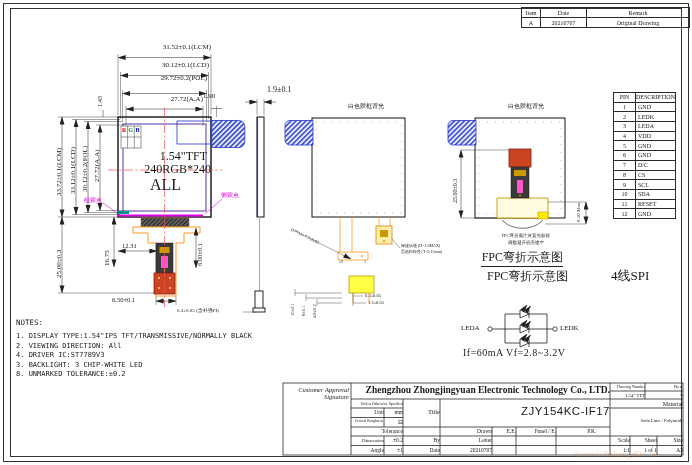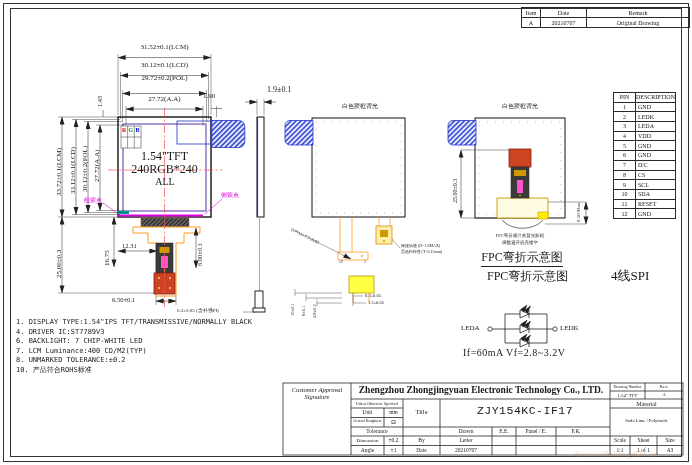--- a/index.html
+++ b/index.html
@@ -1,20 +1,20 @@
 <!DOCTYPE html>
 <html><head>
 <meta charset="utf-8">
 <style>
   html,body{margin:0;padding:0;background:#fff;}
   .canvas{position:relative;width:692px;height:465px;background:#ffffff;overflow:hidden;
     font-family:"Liberation Serif","DejaVu Serif",serif;color:#1a1a1a;}
   svg.lines{position:absolute;left:0;top:0;}
   .lb{position:absolute;white-space:nowrap;font-size:7px;line-height:1.05;color:#1a1a1a;}
-  .ctr{text-align:center;}
+  .ctr{text-align:right;}
   .rot{transform:rotate(-90deg);transform-origin:0 0;}
   .mono{font-family:"DejaVu Sans Mono","Liberation Mono",monospace;}
   .mag{color:#e000e0;}
   .it{font-style:italic;}
   .b{font-weight:bold;}
   .wrap{white-space:normal;line-height:1.15;}
   table.grid{border-collapse:collapse;position:absolute;table-layout:fixed;}
   .grid td,.grid th{border:1px solid #2a2a2a;padding:0;text-align:center;font-weight:normal;
     font-size:6px;line-height:1;overflow:hidden;}
   #pin-table td.desc{text-align:left;padding-left:2px;}
@@ -333,21 +333,21 @@
   <div class="lb rot" style="left:104px;top:266px;">16.75</div>
   <div class="lb" style="left:122px;top:243px;font-size:6.5px;">12.31</div>
   <div class="lb rot" style="left:197px;top:266px;font-size:6.5px;">6.00±0.1</div>
   <div class="lb" style="left:112px;top:297px;font-size:6.5px;">6.50±0.1</div>
 
   <div class="lb" style="left:122px;top:127px;font-size:6px;font-weight:bold;letter-spacing:2.2px;">
     <span style="color:#dd0000">R</span><span style="color:#009900">G</span><span style="color:#0000dd">B</span>
   </div>
   <div class="lb ctr" style="left:122px;top:150px;width:85px;font-size:12px;">1.54"TFT</div>
   <div class="lb ctr" style="left:118px;top:163px;width:93px;font-size:12px;">240RGB*240</div>
-  <div class="lb ctr" style="left:150px;top:177px;width:30px;font-size:10px;">ALL</div>
+  <div class="lb ctr" style="left:150px;top:177px;width:30px;font-size:16px;">ALL</div>
 
   <div class="lb mag" style="left:84px;top:197px;font-size:6px;">组紫点</div>
   <div class="lb mag" style="left:221px;top:192px;font-size:6px;">侧紫点</div>
   <div class="lb" style="left:177px;top:308px;font-size:5px;">0.3±0.05 (含补强PI)</div>
 
   <div class="lb" style="left:267px;top:86px;font-size:8px;">1.9±0.1</div>
 
   <div class="lb ctr" style="left:336px;top:103px;width:48px;font-size:6px;">白色胶框背光</div>
   <div class="lb" style="left:292px;top:228px;font-size:4.5px;transform:rotate(26deg);transform-origin:0 0;">0.7*11=7.7±0.05</div>
   <div class="lb" style="left:339px;top:260px;font-size:4px;">12</div>
@@ -368,43 +368,43 @@
   <div class="lb ctr" style="left:481px;top:251px;width:82px;font-size:12px;border-bottom:1px solid #222;padding-bottom:2px;">FPC弯折示意图</div>
   <div class="lb ctr" style="left:487px;top:270px;width:70px;font-size:12px;">FPC弯折示意图</div>
 
   <div class="lb" style="left:611px;top:269px;font-size:13px;">4线SPI</div>
 
   <div class="lb" style="left:461px;top:325px;">LEDA</div>
   <div class="lb" style="left:560px;top:325px;">LEDK</div>
   <div class="lb" style="left:463px;top:348px;font-size:10px;letter-spacing:.5px;">If=60mA  Vf=2.8~3.2V</div>
 
   <div class="mono" style="position:absolute;left:16px;top:318px;">
+    <div id="notes-title">NOTES:</div>
     <div>
         <div class="note-line">1. DISPLAY TYPE:1.54"IPS TFT/TRANSMISSIVE/NORMALLY BLACK</div>
+        <div class="note-line">2. VIEWING DIRECTION: All</div>
         <div class="note-line">4. DRIVER IC:ST7789V3</div>
-        <div class="note-line">6. BACKLIGHT: 7 CHIP-WHITE LED</div>
-        <div class="note-line">7. LCM Luminance:400 CD/M2(TYP)</div>
+        <div class="note-line">3. BACKLIGHT: 3 CHIP-WHITE LED</div>
         <div class="note-line">8. UNMARKED TOLERANCE:±0.2</div>
-        <div class="note-line">10. 产品符合ROHS标准</div>
       </div>
   </div>
 
   <div class="lb ctr it wrap" style="left:285px;top:386px;width:64px;font-size:6.5px;">Customer Approval Signature</div>
   <div class="lb ctr b" style="left:352px;top:386px;width:258px;font-size:9.5px;">Zhengzhou Zhongjingyuan Electronic Technology Co., LTD.</div>
   <div class="lb ctr" style="left:610px;top:384.5px;width:35px;font-size:4px;">Drawing Number</div>
   <div class="lb ctr" style="left:610px;top:392.5px;width:35px;font-size:4.8px;">1.54" TFT</div>
   <div class="lb ctr" style="left:645px;top:384px;width:38px;font-size:5px;">Rev.</div>
   <div class="lb ctr" style="left:645px;top:392px;width:38px;font-size:5px;">A</div>
   <div class="lb ctr" style="left:351px;top:401.5px;width:52px;font-size:3.8px;">Unless Otherwise Specified</div>
   <div class="lb ctr" style="left:351px;top:410px;width:33px;font-size:5.5px;">Unit</div>
   <div class="lb ctr" style="left:384px;top:410px;width:19px;font-size:5.5px;">mm</div>
   <div class="lb ctr wrap" style="left:352px;top:418.5px;width:31px;font-size:3.6px;">General Roughness</div>
   <div class="lb ctr" style="left:384px;top:419px;width:19px;font-size:6px;">⊟</div>
   <div class="lb ctr" style="left:403px;top:409px;width:37px;font-size:6.5px;">Title</div>
-  <div class="lb ctr" style="left:440px;top:405px;width:170px;font-size:11.5px;letter-spacing:.5px;font-family:Liberation Mono, monospace;">ZJY154KC-IF17</div>
+  <div class="lb ctr" style="left:440px;top:405px;width:170px;font-size:11.5px;letter-spacing:.5px;font-family:Liberation Sans, sans-serif;">ZJY154KC-IF17</div>
   <div class="lb ctr" style="left:351px;top:428.5px;width:52px;font-size:5.5px;">Tolerance</div>
   <div class="lb ctr" style="left:440px;top:428.5px;width:52px;font-size:5.5px;">Drawn</div>
   <div class="lb ctr" style="left:492px;top:428.5px;width:24px;font-size:5.5px;">E.E.</div>
   <div class="lb ctr" style="left:516px;top:428.5px;width:40px;font-size:5.5px;">Panel / E.</div>
   <div class="lb ctr" style="left:556px;top:428.5px;width:40px;font-size:5.5px;">P.R.</div>
   <div class="lb ctr" style="left:351px;top:438px;width:33px;font-size:5px;">Dimension</div>
   <div class="lb ctr" style="left:384px;top:438px;width:19px;font-size:5.5px;">±0.2</div>
   <div class="lb ctr" style="left:403px;top:438px;width:37px;font-size:5.5px;">By</div>
   <div class="lb ctr" style="left:440px;top:438px;width:52px;font-size:5.5px;">Letter</div>
   <div class="lb ctr" style="left:351px;top:447.5px;width:33px;font-size:5.5px;">Angle</div>

